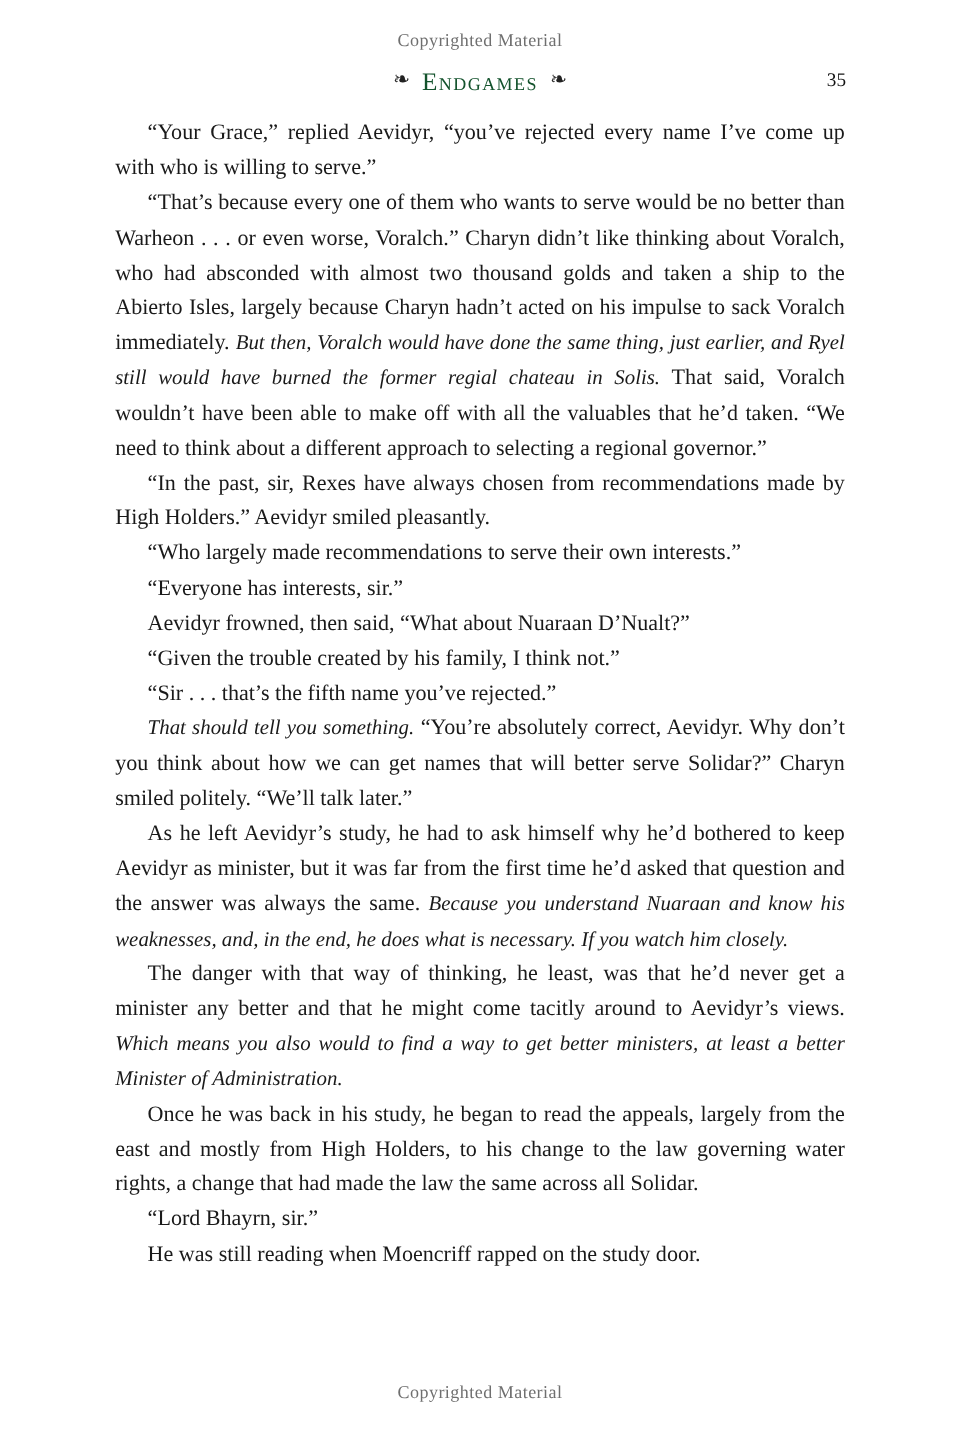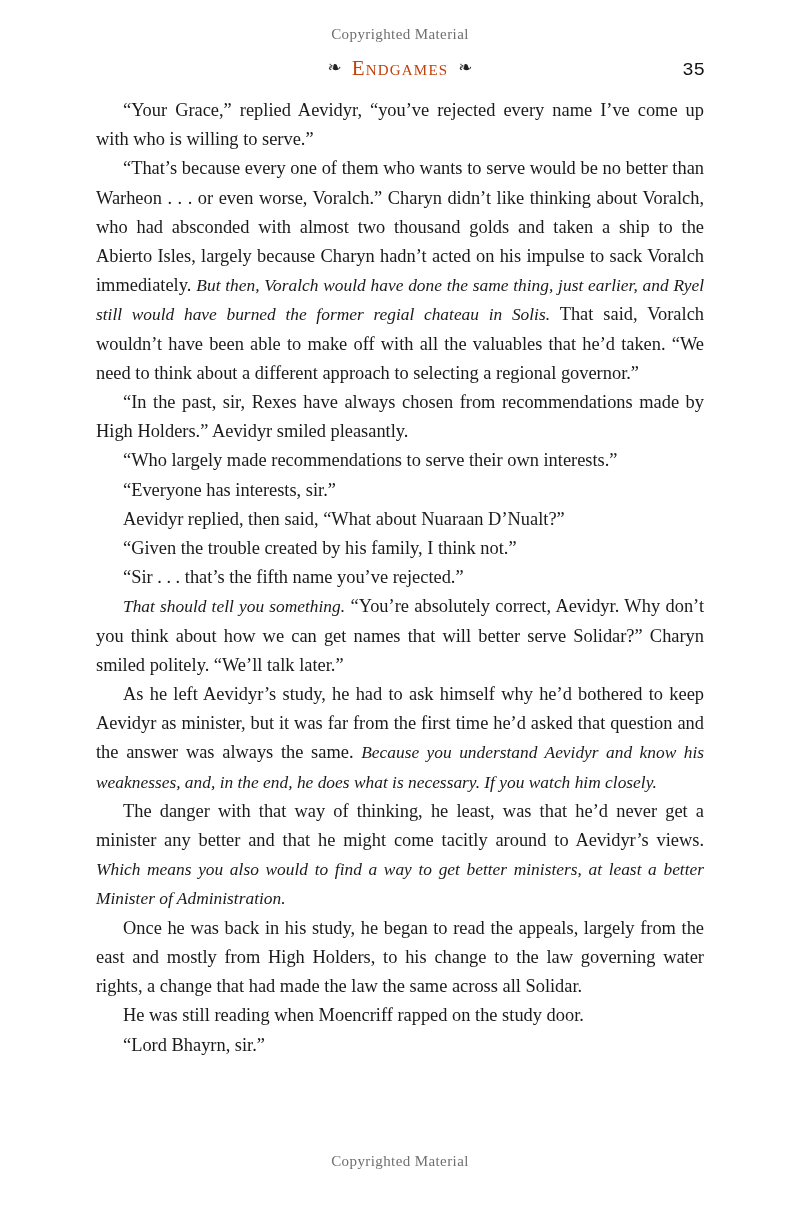--- a/index.html
+++ b/index.html
@@ -57,39 +57,39 @@
     text-align: center;
     display: flex;
     justify-content: center;
     align-items: center;
     gap: 10px;
   }
   .book-title {
     font-family: "Liberation Serif", serif;
     font-size: 21px;
     letter-spacing: 1.2px;
-    color: #c2410c;
+    color: #14532d;
     font-variant: small-caps;
     text-transform: capitalize;
   }
   .orn {
     font-family: "DejaVu Serif", serif;
     font-size: 17px;
     color: #222;
     line-height: 1;
     transform: translateY(-1px);
   }
   .orn.left { }
   .orn.right { }
   .folio {
     position: absolute;
     right: 0;
     top: 3px;
-    font-family: Liberation Mono, monospace;
-    font-size: 19px;
+    font-family: Liberation Serif, serif;
+    font-size: 16px;
     color: #111;
   }
   .textblock {
     position: absolute;
     top: 96px;
     left: 96px;
     width: 608px;
   }
   p {
     margin: 0;
@@ -120,26 +120,26 @@
     </div>
     <div class="folio">35</div>
   </div>
 
   <div class="textblock">
       <p><span>“Your Grace,” replied Aevidyr, “you’ve rejected every name I’ve come up with who is willing to serve.”</span></p>
       <p><span>“That’s because every one of them who wants to serve would be no better than Warheon . . . or even worse, Voralch.” Charyn didn’t like thinking about Voralch, who had absconded with almost two thousand golds and taken a ship to the Abierto Isles, largely because Charyn hadn’t acted on his impulse to sack Voralch immediately. </span><em>But then, Voralch would have done the same thing, just earlier, and Ryel still would have burned the former regial chateau in Solis.</em><span> That said, Voralch wouldn’t have been able to make off with all the valuables that he’d taken. “We need to think about a different approach to selecting a regional governor.”</span></p>
       <p><span>“In the past, sir, Rexes have always chosen from recommendations made by High Holders.” Aevidyr smiled pleasantly.</span></p>
       <p><span>“Who largely made recommendations to serve their own interests.”</span></p>
       <p><span>“Everyone has interests, sir.”</span></p>
-      <p><span>Aevidyr replied, then said, “What about Nuaraan D’Nualt?”</span></p>
+      <p><span>Aevidyr frowned, then said, “What about Nuaraan D’Nualt?”</span></p>
       <p><span>“Given the trouble created by his family, I think not.”</span></p>
       <p><span>“Sir . . . that’s the fifth name you’ve rejected.”</span></p>
       <p><em>That should tell you something.</em><span> “You’re absolutely correct, Aevidyr. Why don’t you think about how we can get names that will better serve Solidar?” Charyn smiled politely. “We’ll talk later.”</span></p>
-      <p><span>As he left Aevidyr’s study, he had to ask himself why he’d bothered to keep Aevidyr as minister, but it was far from the first time he’d asked that question and the answer was always the same. </span><em>Because you understand Aevidyr and know his weaknesses, and, in the end, he does what is necessary. If you watch him closely.</em></p>
+      <p><span>As he left Aevidyr’s study, he had to ask himself why he’d bothered to keep Aevidyr as minister, but it was far from the first time he’d asked that question and the answer was always the same. </span><em>Because you understand Nuaraan and know his weaknesses, and, in the end, he does what is necessary. If you watch him closely.</em></p>
       <p><span>The danger with that way of thinking, he least, was that he’d never get a minister any better and that he might come tacitly around to Aevidyr’s views. </span><em>Which means you also would to find a way to get better ministers, at least a better Minister of Administration.</em></p>
       <p><span>Once he was back in his study, he began to read the appeals, largely from the east and mostly from High Holders, to his change to the law governing water rights, a change that had made the law the same across all Solidar.</span></p>
+      <p><span>“Lord Bhayrn, sir.”</span></p>
       <p><span>He was still reading when Moencriff rapped on the study door.</span></p>
-      <p><span>“Lord Bhayrn, sir.”</span></p>
     </div>
 
   <div class="watermark-bottom">Copyrighted Material</div>
 
 </div>
 
 </body></html>

